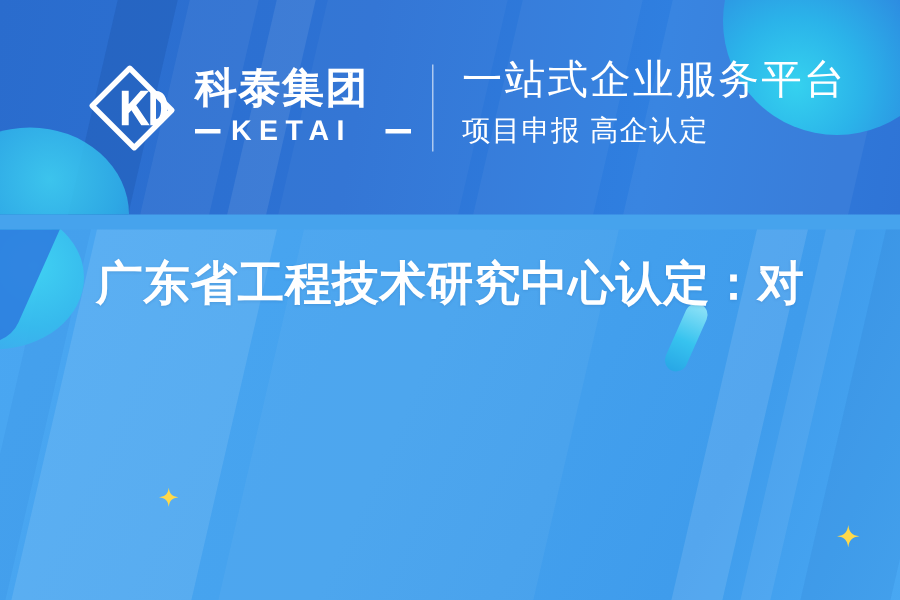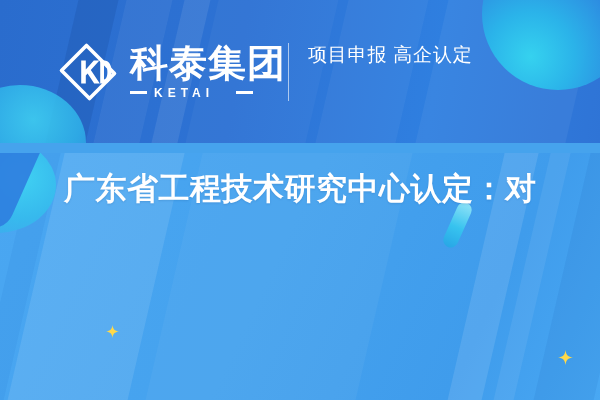--- a/index.html
+++ b/index.html
@@ -79,41 +79,41 @@
     display: block;
   }
   .logo-words {
     margin-left: 10px;
     display: flex;
     flex-direction: column;
     justify-content: center;
   }
   .logo-cn {
     color: #ffffff;
-    font-size: 38px;
+    font-size: 28px;
     font-weight: 700;
     letter-spacing: 1px;
     line-height: 1.02;
     white-space: nowrap;
   }
   .logo-en-row {
     display: flex;
     align-items: center;
     margin-top: 3px;
     white-space: nowrap;
   }
   .logo-dash {
     display: inline-block;
     width: 17px;
     height: 3px;
     background: #ffffff;
   }
   .logo-en {
     color: #ffffff;
-    font-size: 12px;
+    font-size: 19px;
     font-weight: 700;
     letter-spacing: 5px;
     margin: 0 22px 0 7px;
     font-family: "Liberation Sans", "DejaVu Sans", sans-serif;
   }
 
   .hdr-divider {
     position: absolute;
     left: 288px;
     top: 43px;
@@ -255,20 +255,21 @@
           <span class="logo-dash"></span>
           <span class="logo-en">KETAI</span>
           <span class="logo-dash"></span>
         </div>
       </div>
     </div>
 
     <div class="hdr-divider"></div>
 
     <div class="hdr-text">
+      <div class="hdr-title">一站式企业服务平台</div>
       <div class="hdr-sub">项目申报 高企认定</div>
     </div>
   </div>
 
   <div class="body-area">
 
     <div class="body-band d2"></div>
     <div class="body-band w1"></div>
     <div class="body-band w2"></div>
     <div class="body-band w3"></div>

